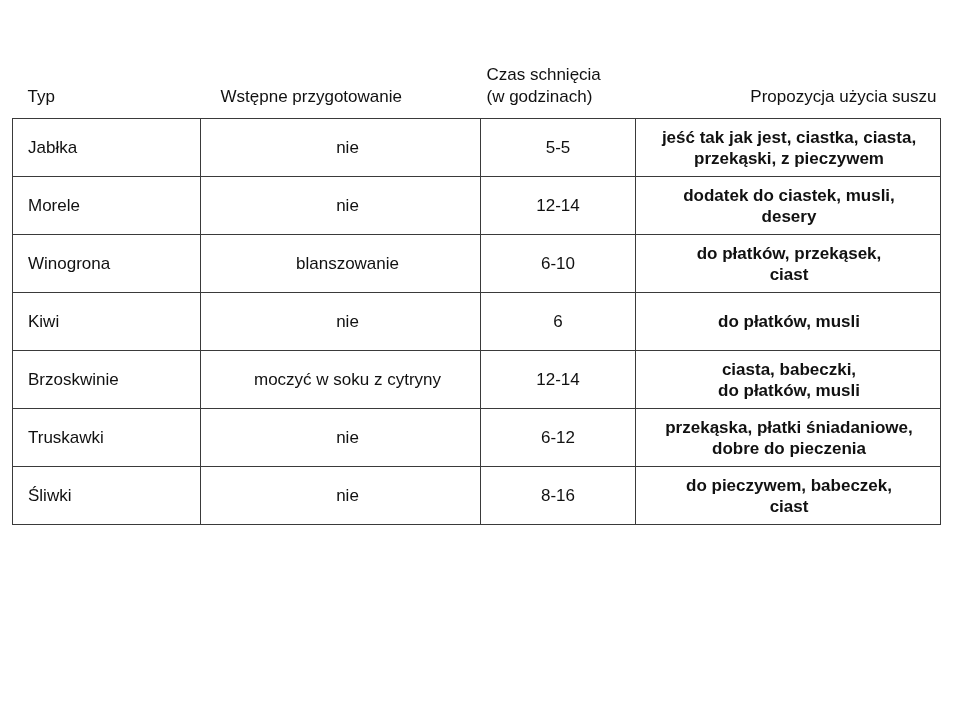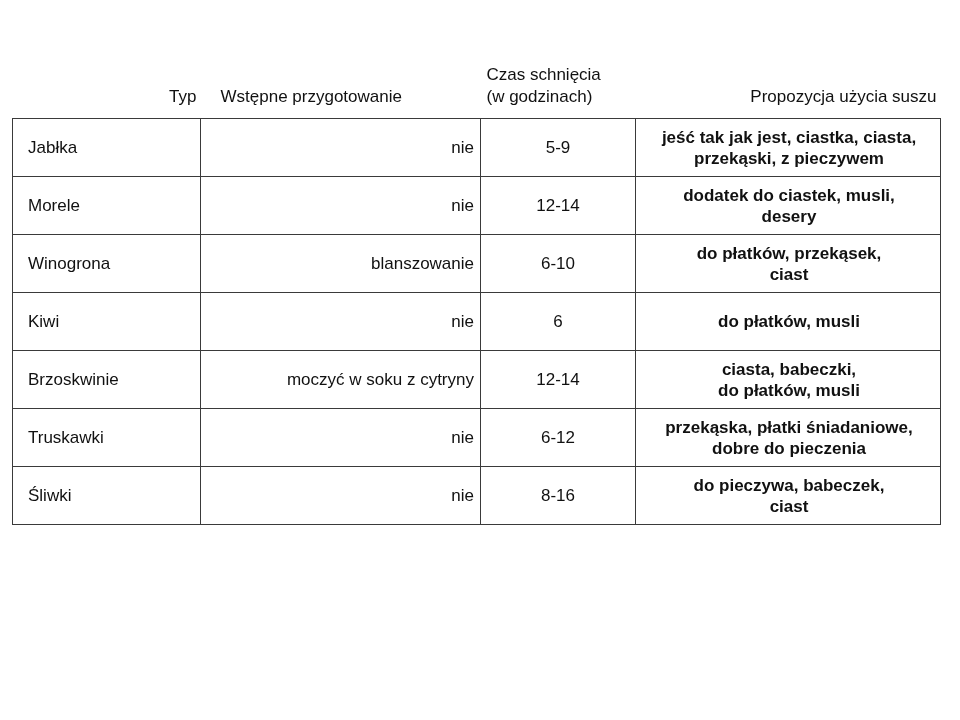--- a/index.html
+++ b/index.html
@@ -38,36 +38,36 @@
     border: none;
     font-weight: normal;
     text-align: left;
     vertical-align: bottom;
     padding: 0 4px 10px 4px;
     height: 48px;
     white-space: pre-line;
     line-height: 22px;
     margin-top: 27px;
   }
-  thead th.col1 { padding-left: 15px; text-align: right; }
+  thead th.col1 { padding-left: 15px; }
   thead th.col2 { padding-left: 20px; }
   thead th.col3 { padding-left: 6px; }
   thead th.col4 { padding-left: 20px; text-align: right; }
 
   
   tbody td {
     border: 1px solid #3a3a3a;
     height: 53px;
     vertical-align: middle;
     white-space: pre-line;
     line-height: 21px;
     padding: 2px 6px;
   }
   tbody td.col1 { padding-left: 15px; text-align: left; }
-  tbody td.col2 { padding-left: 20px; text-align: right; }
+  tbody td.col2 { padding-left: 20px; text-align: center; }
   tbody td.col3 { text-align: center; }
   tbody td.col4 { padding-left: 8px; text-align: center; font-weight: bold; }
 </style>
 </head>
 <body>
 
 <div class="page-wrap">
   <table class="fruit-table">
     <colgroup>
       <col class="c1">
@@ -81,21 +81,21 @@
           <th class="col2">Wstępne przygotowanie</th>
           <th class="col3">Czas schnięcia
 (w godzinach)</th>
           <th class="col4">Propozycja użycia suszu</th>
         </tr>
     </thead>
     <tbody>
         <tr>
           <td class="col1">Jabłka</td>
           <td class="col2">nie</td>
-          <td class="col3">5-9</td>
+          <td class="col3">5-5</td>
           <td class="col4">jeść tak jak jest, ciastka, ciasta,
 przekąski, z pieczywem</td>
         </tr>
         <tr>
           <td class="col1">Morele</td>
           <td class="col2">nie</td>
           <td class="col3">12-14</td>
           <td class="col4">dodatek do ciastek, musli,
 desery</td>
         </tr>
@@ -123,18 +123,18 @@
           <td class="col1">Truskawki</td>
           <td class="col2">nie</td>
           <td class="col3">6-12</td>
           <td class="col4">przekąska, płatki śniadaniowe,
 dobre do pieczenia</td>
         </tr>
         <tr>
           <td class="col1">Śliwki</td>
           <td class="col2">nie</td>
           <td class="col3">8-16</td>
-          <td class="col4">do pieczywa, babeczek,
+          <td class="col4">do pieczywem, babeczek,
 ciast</td>
         </tr>
       </tbody>
   </table>
 </div>
 
 </body></html>

